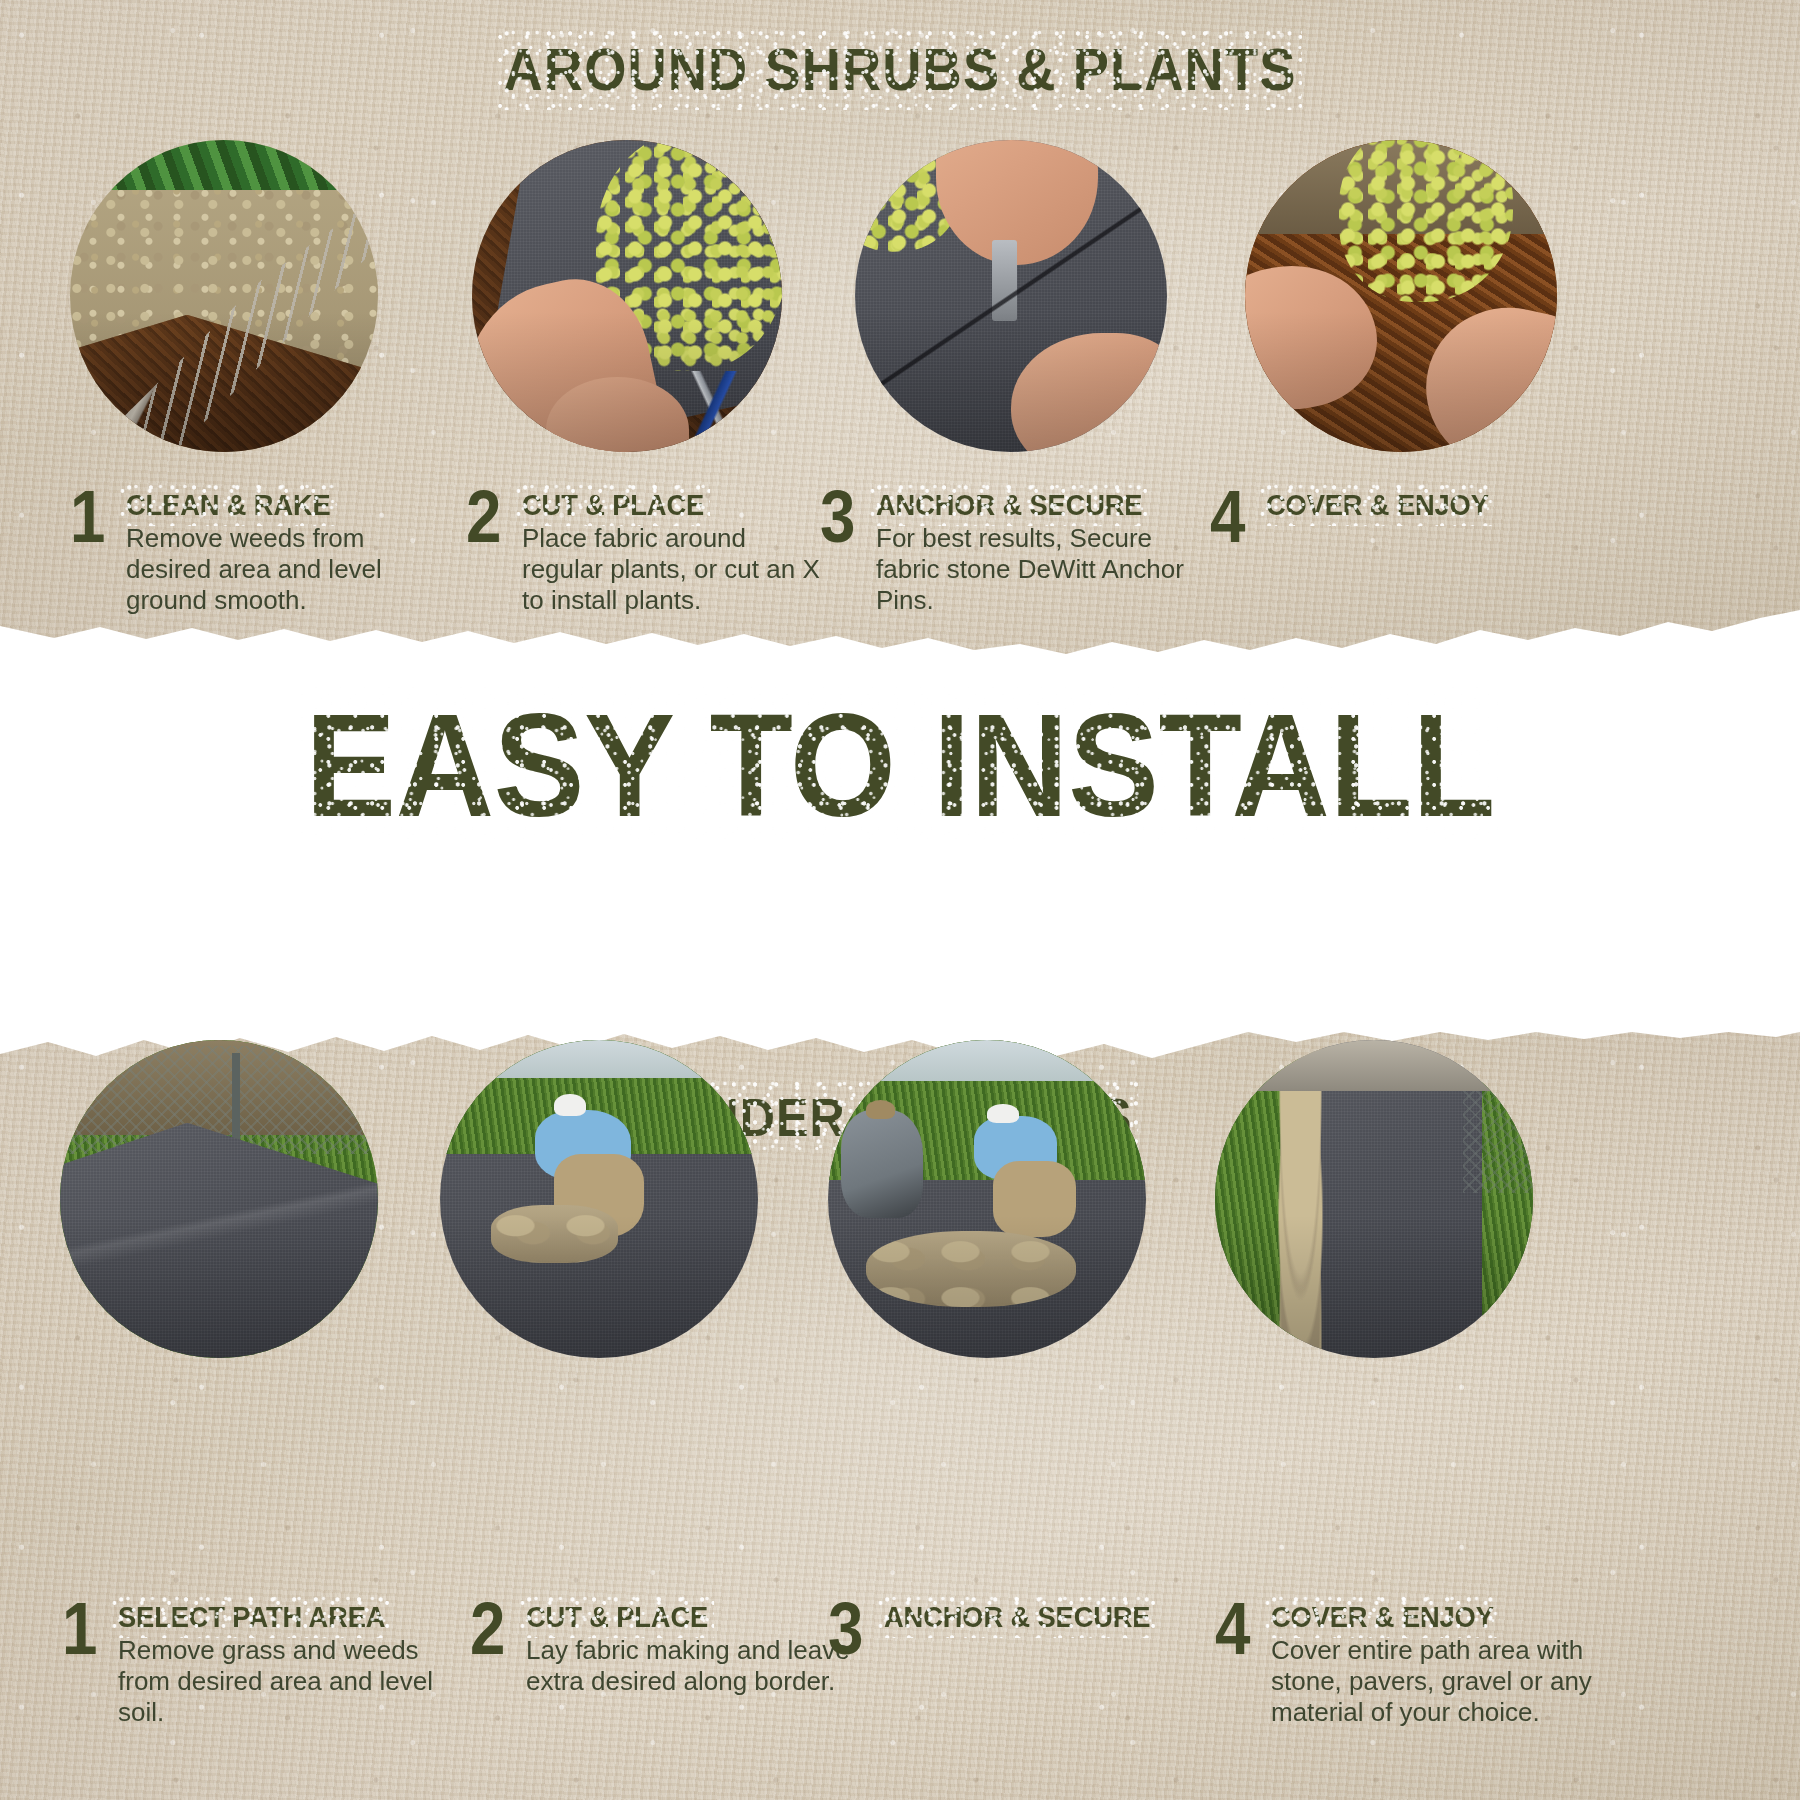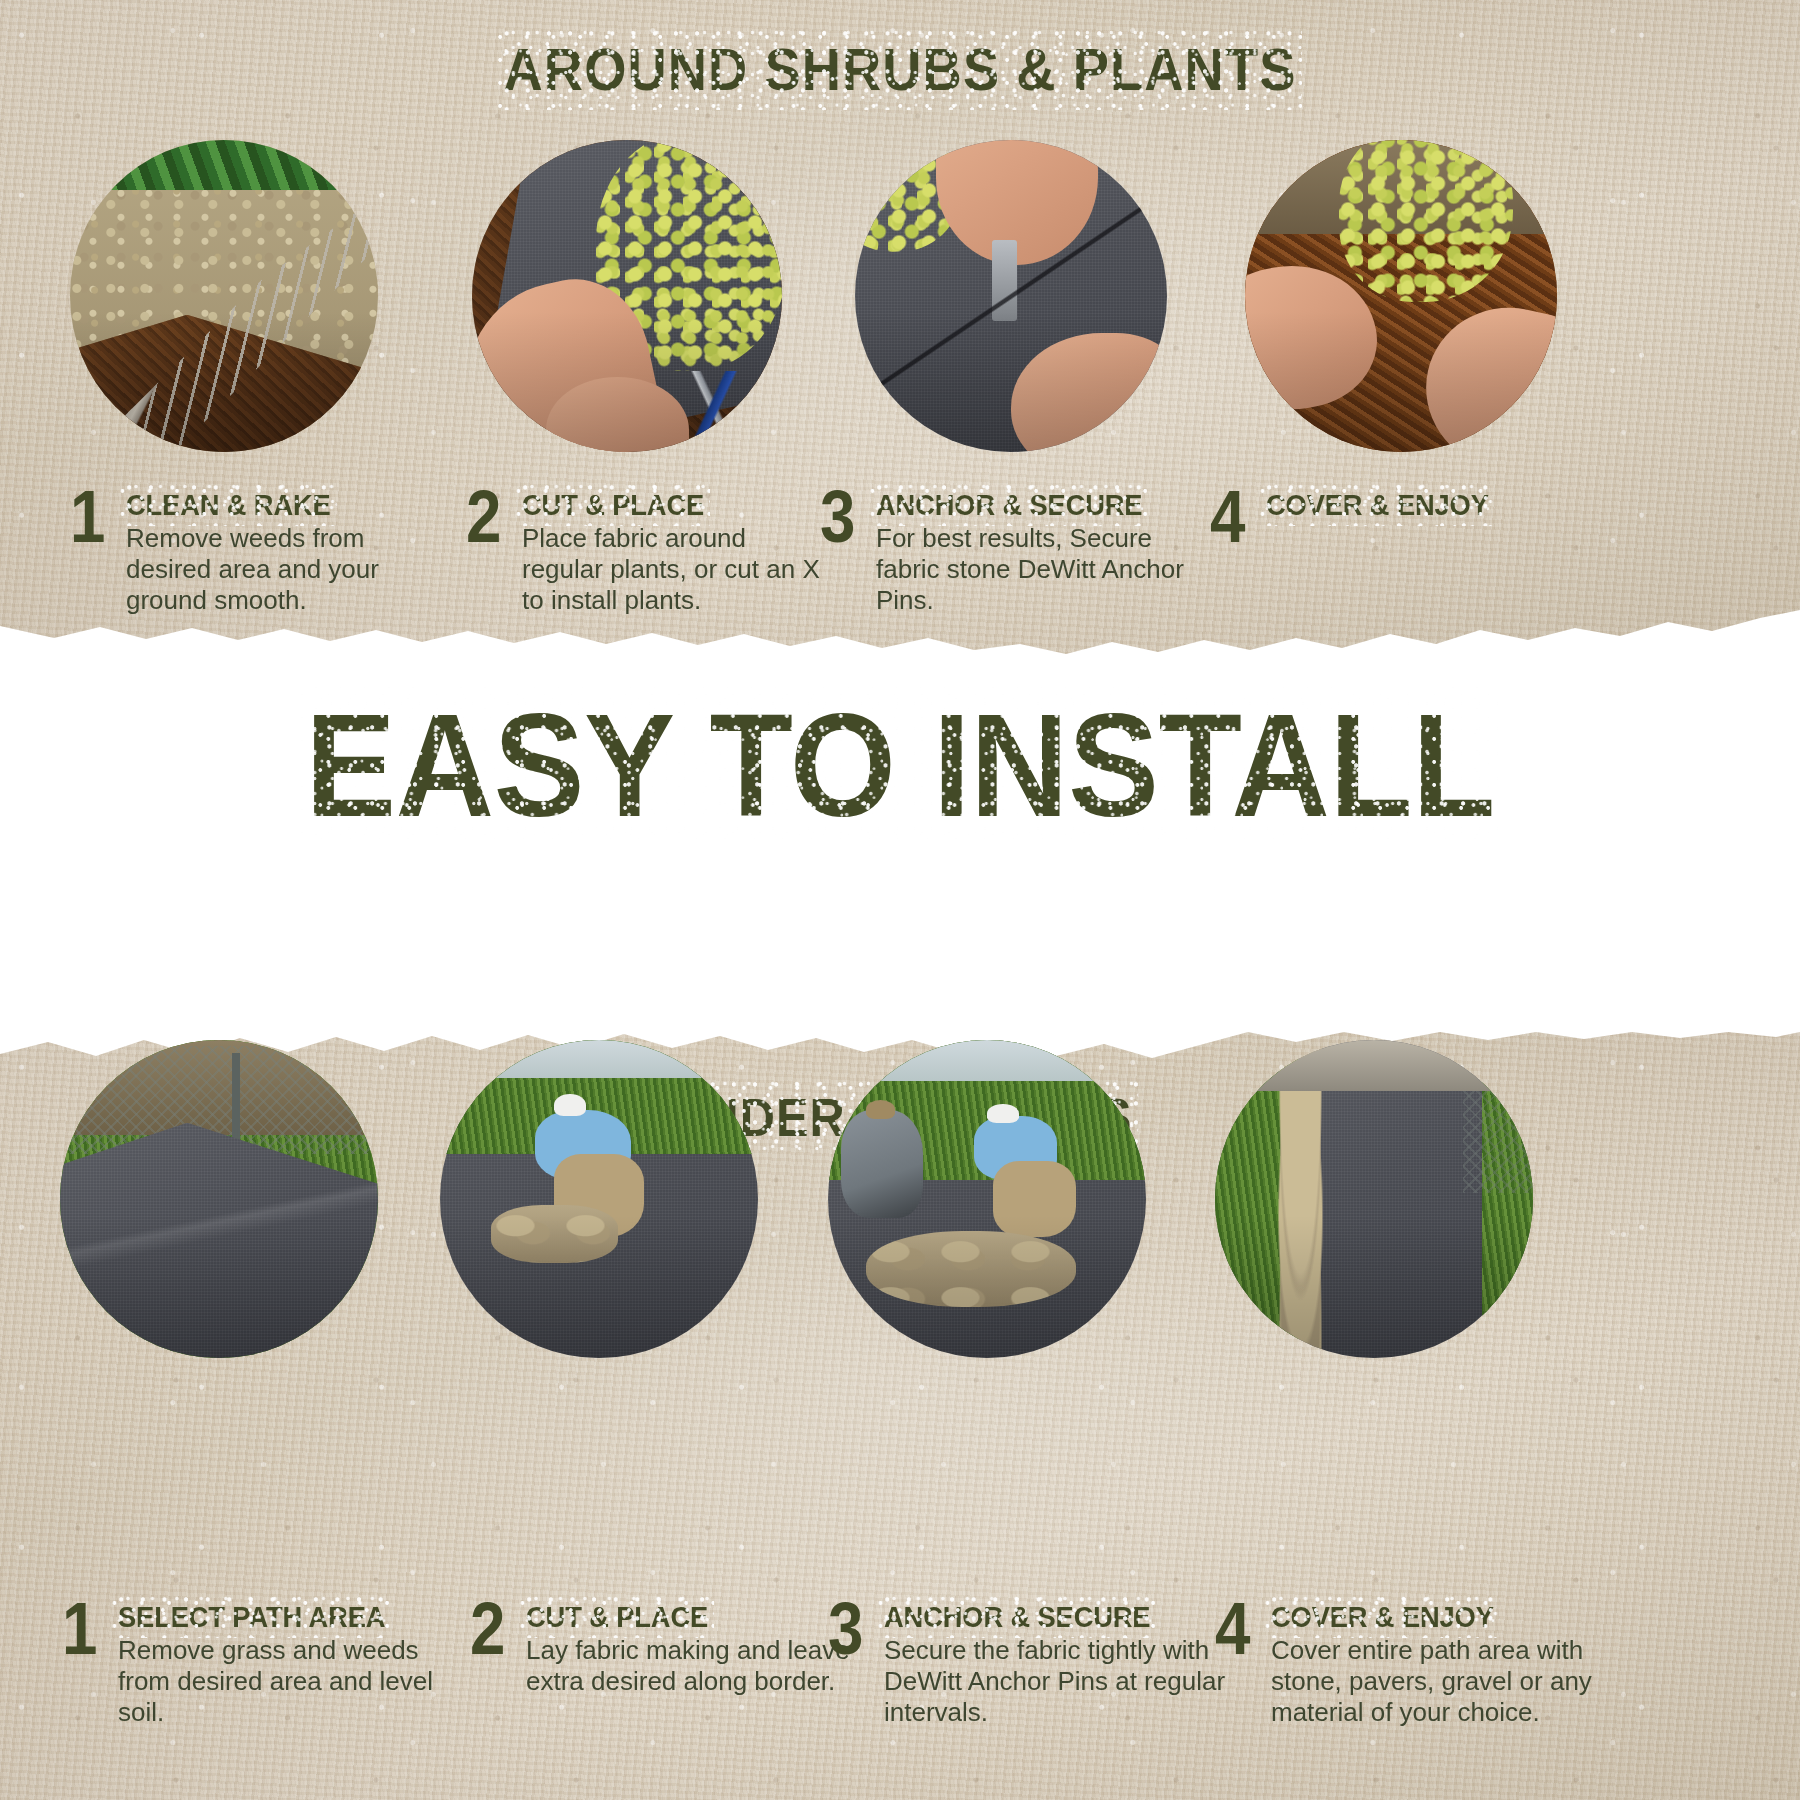--- a/index.html
+++ b/index.html
@@ -211,21 +211,21 @@
     <div class="layer shrub" style="left:30%;top:-6%;width:56%;height:58%;border-radius:46% 44% 50% 42%;"></div>
     <div class="layer skin" style="left:-10%;top:40%;width:52%;height:46%;border-radius:40% 55% 45% 50%;transform:rotate(-10deg);"></div>
     <div class="layer skin" style="left:58%;top:54%;width:54%;height:52%;border-radius:50% 38% 42% 50%;transform:rotate(12deg);"></div>
     <div class="layer shade"></div>
   </div>
 
   <div class="step" style="left:70px;top:490px;width:380px;">
     <div class="step-num">1</div>
     <div class="step-body">
       <div class="step-head"><span class="grain">CLEAN &amp; RAKE</span></div>
-      <div class="step-text">Remove weeds from desired area and your ground smooth.</div>
+      <div class="step-text">Remove weeds from desired area and level ground smooth.</div>
     </div>
   </div>
 
   <div class="step" style="left:466px;top:490px;width:380px;">
     <div class="step-num">2</div>
     <div class="step-body">
       <div class="step-head"><span class="grain">CUT &amp; PLACE</span></div>
       <div class="step-text">Place fabric around regular plants, or cut an X to install plants.</div>
     </div>
   </div>
@@ -315,21 +315,20 @@
     <div class="step-body" style="width:340px;">
       <div class="step-head"><span class="grain">CUT &amp; PLACE</span></div>
       <div class="step-text">Lay fabric making and leave extra desired along border.</div>
     </div>
   </div>
 
   <div class="step" style="left:828px;top:1602px;width:410px;">
     <div class="step-num">3</div>
     <div class="step-body" style="width:350px;">
       <div class="step-head"><span class="grain">ANCHOR &amp; SECURE</span></div>
-      <div class="step-text">Secure the fabric tightly with DeWitt Anchor Pins at regular intervals.</div>
     </div>
   </div>
 
   <div class="step" style="left:1215px;top:1602px;width:400px;">
     <div class="step-num">4</div>
     <div class="step-body" style="width:348px;">
       <div class="step-head"><span class="grain">COVER &amp; ENJOY</span></div>
       <div class="step-text">Cover entire path area with stone, pavers, gravel or any material of your choice.</div>
     </div>
   </div>

